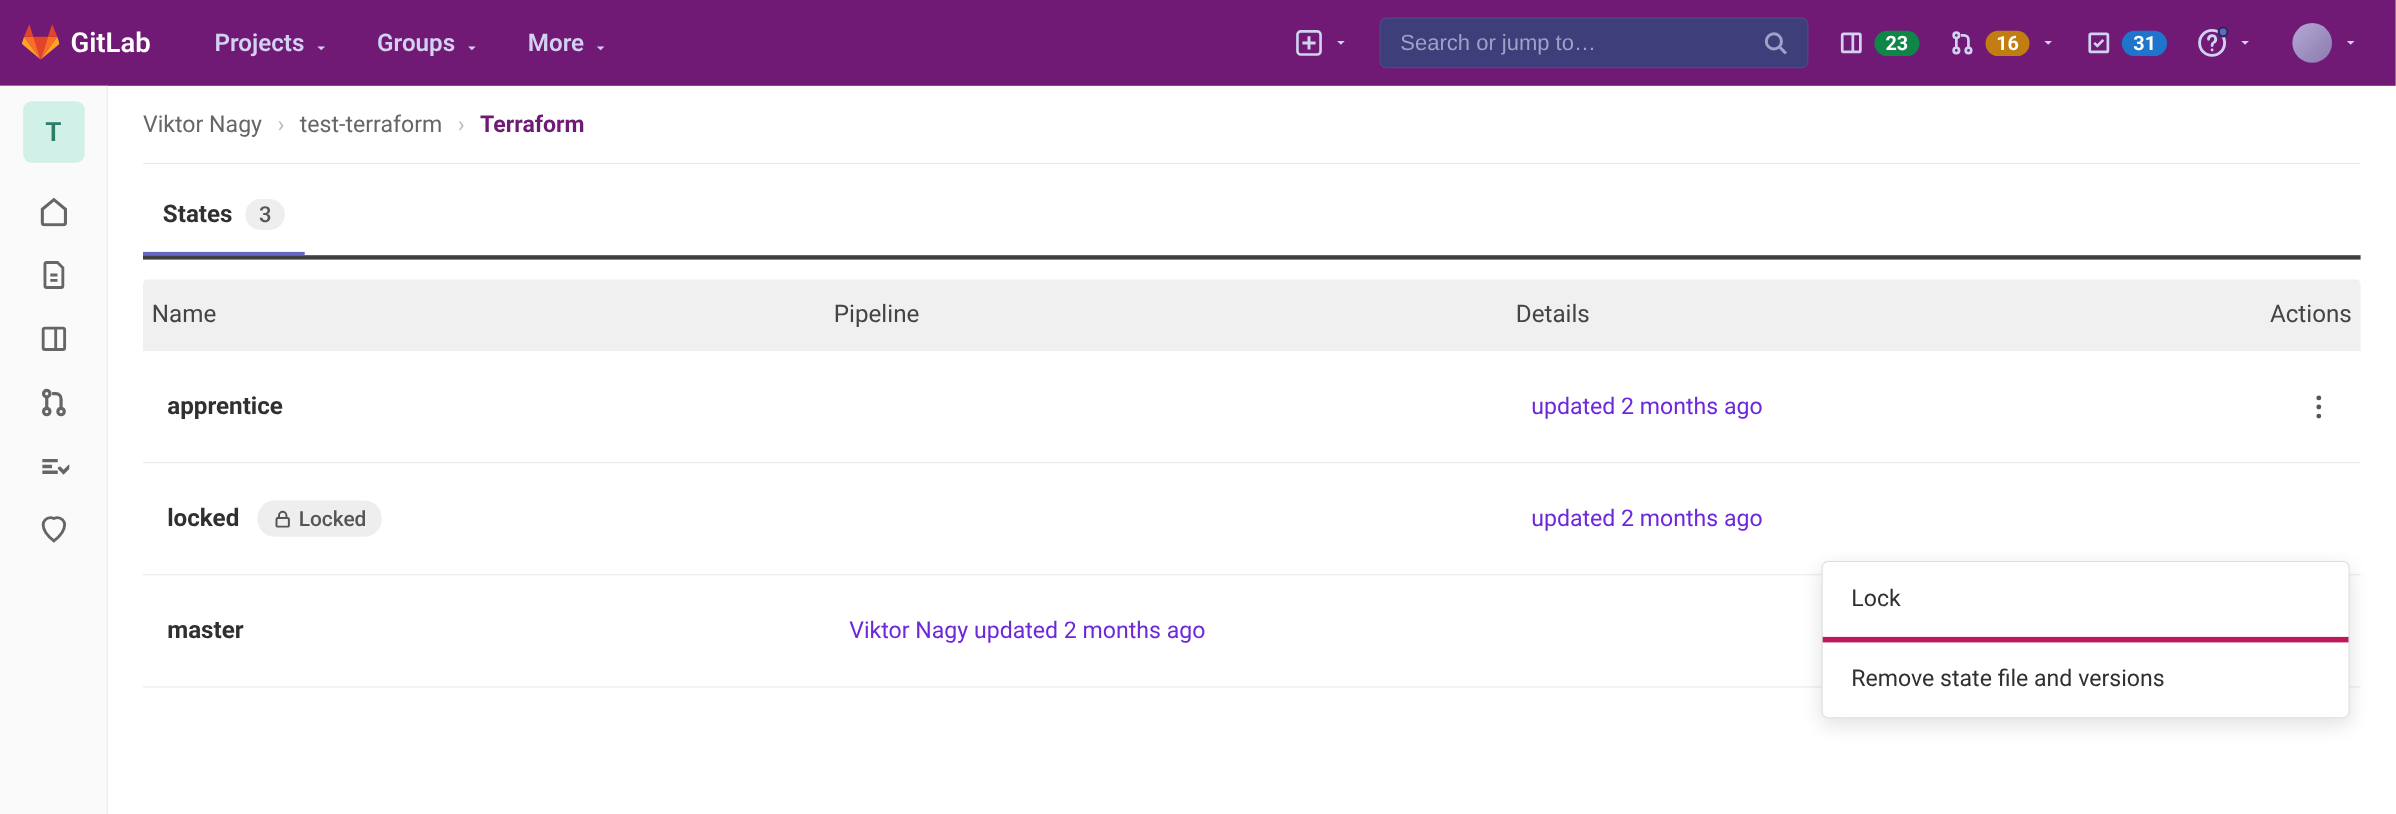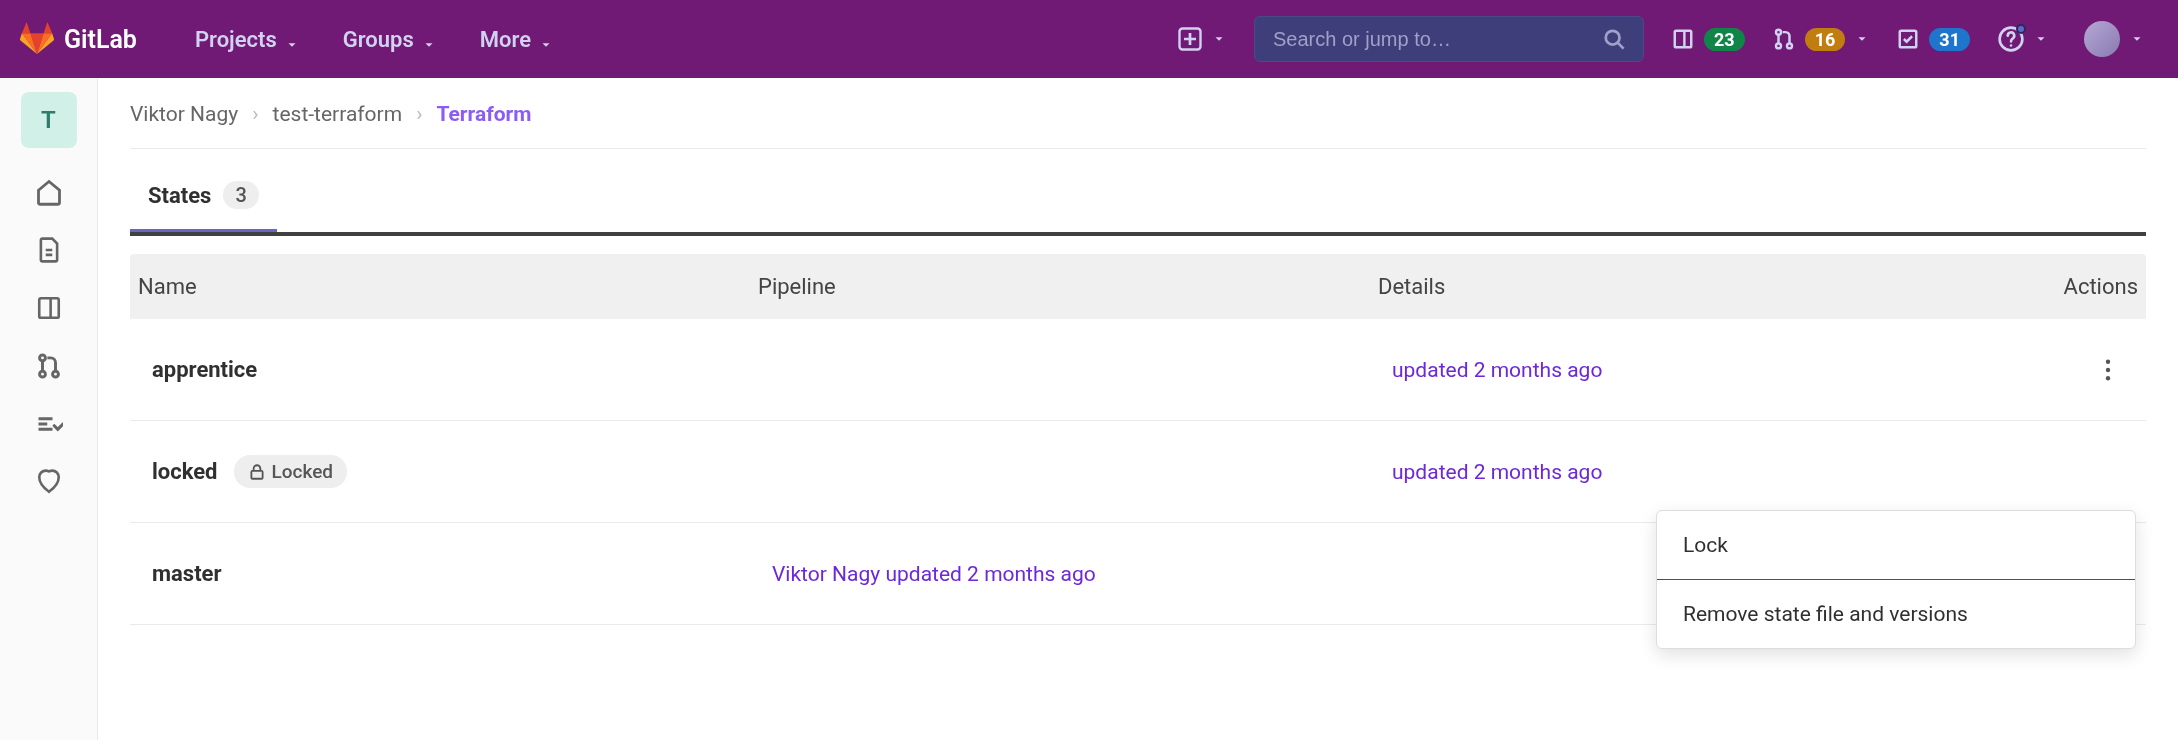--- a/index.html
+++ b/index.html
@@ -25,21 +25,21 @@
 .layout { display: flex; }
 .sidebar { width: 98px; background: #fafafa; border-right: 1px solid #eaeaea; display: flex; flex-direction: column; align-items: center; padding-top: 14px; gap: 30px; height: 662px; }
 .sb-project-tile { width: 56px; height: 56px; border-radius: 8px; background: #d1f0e8; color: #2e7d6b; display: flex; align-items: center; justify-content: center; font-size: 24px; font-weight: 600; }
 .sb-icon { width: 28px; height: 28px; color: #666; cursor: pointer; display: flex; align-items: center; justify-content: center; }
 
 .main { flex: 1; padding: 24px 32px 0 32px; position: relative; }
 
 
 .breadcrumb { display: flex; align-items: center; gap: 14px; font-size: 21px; color: #666; padding-bottom: 22px; border-bottom: 1px solid #eaeaea; }
 .breadcrumb a { color: #666; text-decoration: none; cursor: pointer; }
-.breadcrumb .current { color: #8b5cf6; font-weight: 700; }
+.breadcrumb .current { color: #701a75; font-weight: 700; }
 .breadcrumb .sep { color: #bbb; }
 
 
 .tabs { display: flex; border-bottom: 4px solid #404040; margin-top: 12px; }
 .tab { padding: 20px 18px; font-size: 22px; font-weight: 700; color: #303030; border-bottom: 3px solid #6666c4; display: flex; align-items: center; gap: 12px; cursor: pointer; }
 .tab .count { background: #eee; border-radius: 14px; padding: 2px 12px; font-size: 20px; font-weight: 500; color: #555; }
 
 
 .tbl { width: 100%; margin-top: 18px; }
 .tbl .thead { background: #f0f0f0; display: flex; padding: 20px 8px; font-size: 22px; font-weight: 400; color: #444; border-radius: 4px 4px 0 0; }
@@ -50,21 +50,21 @@
 .trow { display: flex; padding: 28px 22px; border-bottom: 1px solid #eaeaea; align-items: center; min-height: 102px; }
 .trow .name { font-size: 22px; font-weight: 700; color: #303030; display: flex; align-items: center; gap: 16px; }
 .lock-badge { background: #eee; border-radius: 16px; padding: 5px 14px; font-size: 19px; font-weight: 500; color: #555; display: flex; align-items: center; gap: 6px; }
 .pipe-link { color: #1f75cb; font-size: 21px; font-weight: 500; text-decoration: none; cursor: pointer; }
 .pipe-status { border: 2px solid #108548; color: #108548; border-radius: 18px; padding: 4px 16px; display: inline-flex; align-items: center; gap: 8px; font-size: 20px; font-weight: 500; margin-top: 8px; }
 .details-text { font-size: 21px; color: #6d28d9; }
 .actions-btn { width: 32px; height: 32px; display: flex; align-items: center; justify-content: center; cursor: pointer; color: #555; margin-left: auto; }
 
 
 .dropdown-menu { position: absolute; right: 42px; top: 432px; background: #fff; border: 1px solid #ddd; border-radius: 6px; box-shadow: 0 6px 18px rgba(0,0,0,0.12); width: 480px; z-index: 10; }
-.dropdown-menu .item { padding: 22px 26px; font-size: 21px; color: #303030; cursor: pointer; border-bottom: 1px solid #be185d; }
+.dropdown-menu .item { padding: 22px 26px; font-size: 21px; color: #303030; cursor: pointer; border-bottom: 5px solid #be185d; }
 .dropdown-menu .item:last-child { border-bottom: none; }
 
 
 .chev { width: 14px; height: 14px; }
 .chev svg { width: 100%; height: 100%; }
 
 
 .help-wrap { position: relative; display: flex; align-items: center; }
 .help-dot { position: absolute; top: -2px; right: -2px; width: 10px; height: 10px; background: #6666c4; border-radius: 50%; border: 2px solid #292961; }
 </style>

